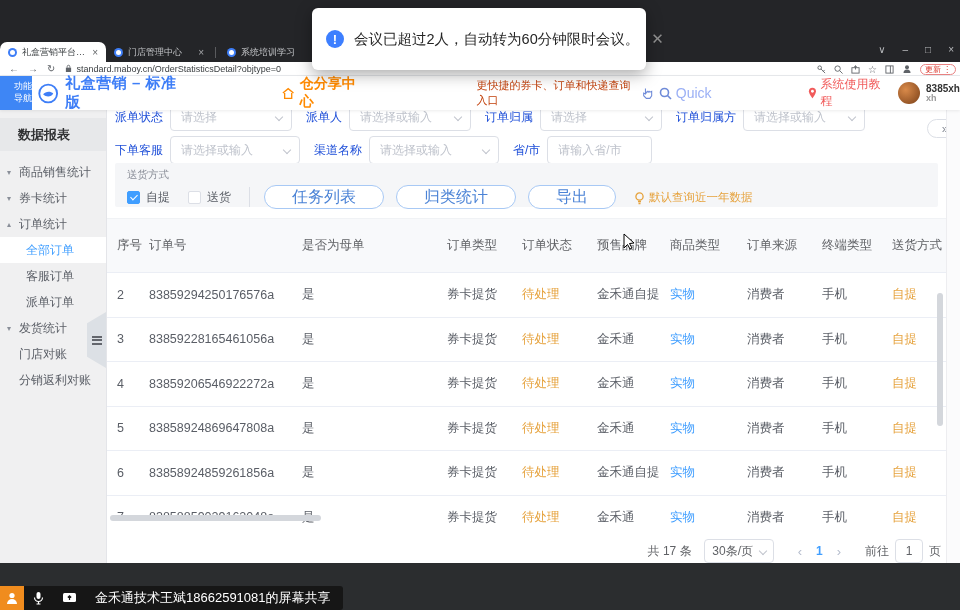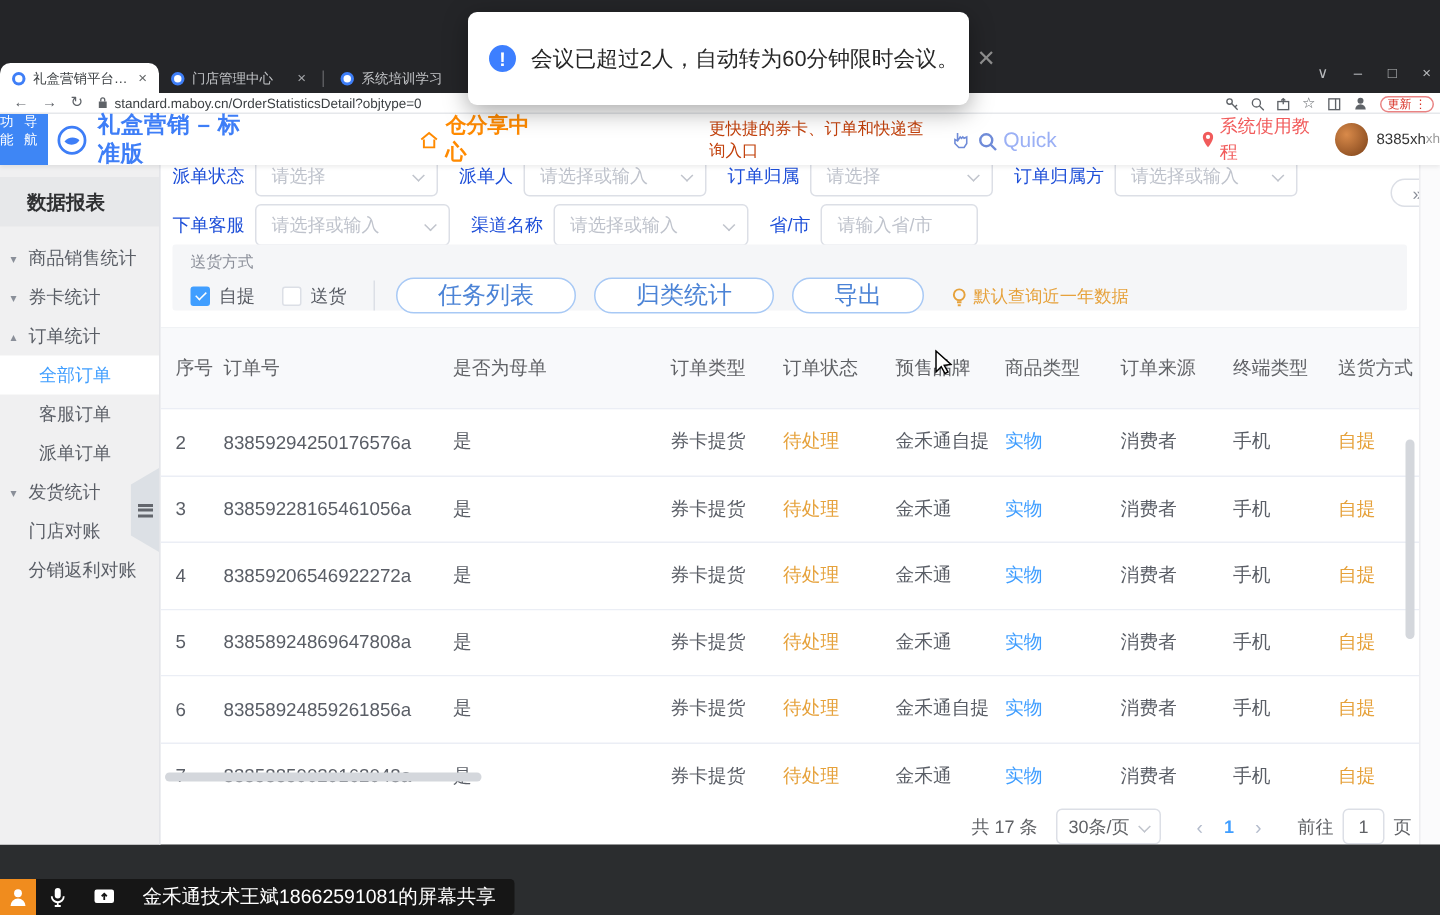--- a/index.html
+++ b/index.html
@@ -26,33 +26,33 @@
   .update-pill { border:1px solid #e98383; color:#d93025; border-radius:7px; font-size:8px; padding:0 4px; height:11px; display:flex; align-items:center; gap:2px; }
 
   
   .toast { position:absolute; left:312px; top:8px; width:334px; height:62px; background:#fff; border-radius:6px; box-shadow:0 4px 16px rgba(0,0,0,.35); display:flex; align-items:center; gap:10px; padding:0 14px; z-index:60; }
   .toast-ico { width:18px; height:18px; border-radius:50%; background:#3d7fff; color:#fff; font-size:13px; font-weight:bold; display:flex; align-items:center; justify-content:center; flex:none; }
   .toast-text { font-size:14.5px; color:#262626; white-space:nowrap; }
   .toast-close { margin-left:2px; color:#8c8c8c; font-size:15px; }
 
   
   .appbar { position:absolute; left:0; top:76px; width:960px; height:34px; background:#fff; box-shadow:0 1px 3px rgba(0,0,0,.08); z-index:40; display:flex; align-items:center; }
-  .nav-toggle { position:absolute; left:0; top:0; width:32px; height:34px; background:#3e86f5; color:#fff; font-size:9px; line-height:1.3; display:flex; flex-direction:row; align-items:flex-start; justify-content:center; }
+  .nav-toggle { position:absolute; left:0; top:0; width:32px; height:34px; background:#3e86f5; color:#fff; font-size:9px; line-height:1.3; display:flex; flex-direction:column; align-items:flex-end; justify-content:center; }
   .brand-wrap { display:flex; align-items:center; gap:7px; margin-left:38px; }
   .brand-logo { width:23px; height:23px; }
   .brand-title { color:#3e7ef7; font-size:15px; font-weight:bold; letter-spacing:.5px; }
   .share-center { display:flex; align-items:center; gap:5px; color:#ff8a00; font-size:14px; font-weight:bold; margin-left:105px; }
   .quick-entry { color:#c2410c; font-size:11px; margin-left:115px; }
   .hand-ico { margin-left:8px; }
-  .quick-search { display:flex; align-items:flex-end; gap:4px; margin-left:6px; }
+  .quick-search { display:flex; align-items:center; gap:4px; margin-left:6px; }
   .quick-label { color:#9bb0f5; font-size:14px; }
   .tutorial { display:flex; align-items:center; gap:4px; color:#f15b5b; font-size:12px; margin-left:96px; }
   .user-wrap { display:flex; align-items:center; gap:6px; margin-left:14px; }
   .avatar { width:22px; height:22px; border-radius:50%; background:radial-gradient(circle at 35% 35%, #d98a4a, #7a4018); }
-  .user-names { display:flex; line-height:1.1; }
+  .user-names { display:flex; flex-direction:column; line-height:1.1;font-weight:bold; }
   .user-name { font-size:10px; color:#333; }
   .user-sub { font-size:9px; color:#999; }
 
   
   .sidebar { position:absolute; left:0; top:110px; width:107px; height:453px; background:#f0f0f1; border-right:1px solid #e4e5e9; z-index:30; }
   .sb-title { height:33px; margin-top:8px; background:#e7e8ea; display:flex; align-items:center; padding-left:18px; font-size:13px; font-weight:bold; color:#303133; }
   .sb-menu { padding-top:8px; }
   .sb-item { height:26px; display:flex; align-items:center; font-size:12px; color:#5a5e66; padding-left:19px; position:relative; cursor:pointer; }
   .sb-item .arr { position:absolute; left:7px; font-size:8px; color:#8a8f99; }
   .sb-item.child { padding-left:26px; }

